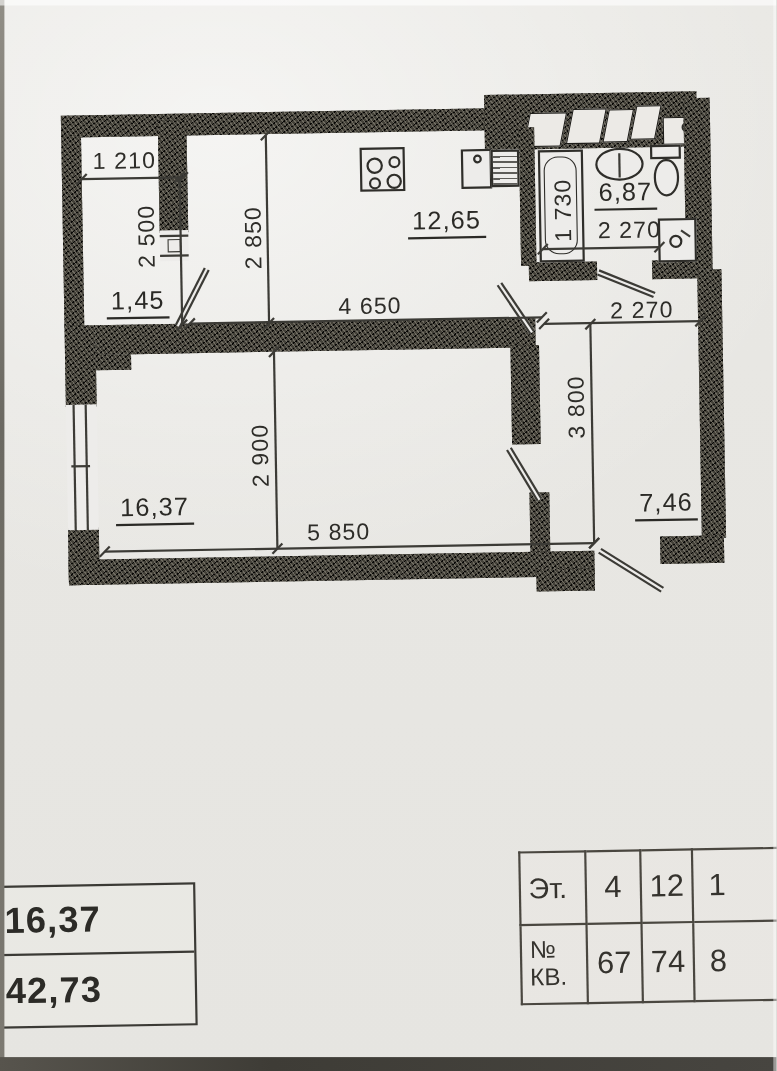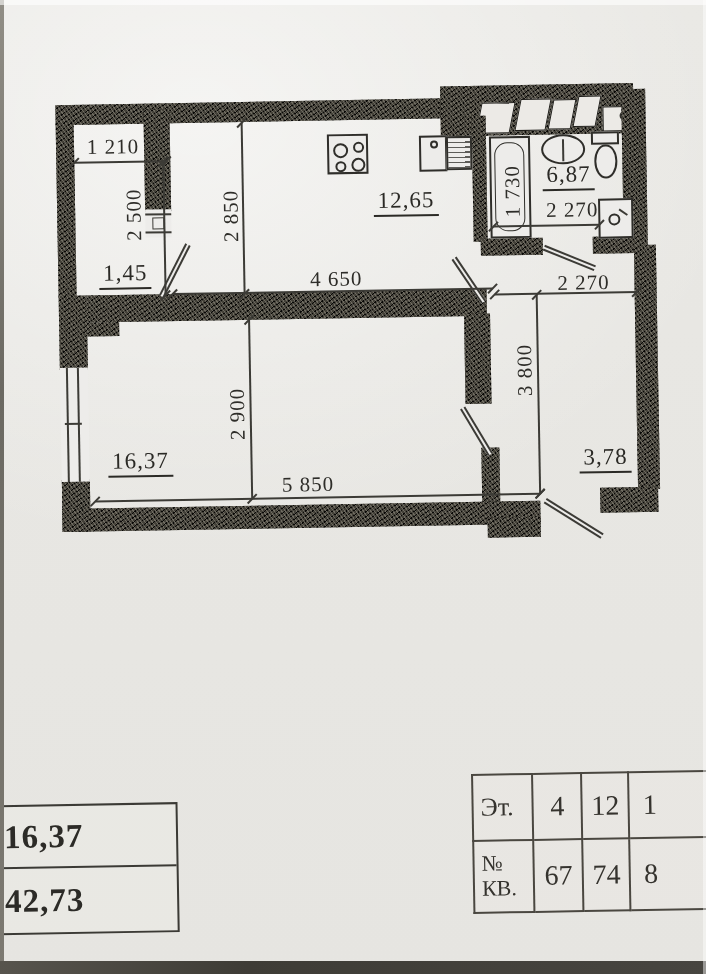--- a/index.html
+++ b/index.html
@@ -1,18 +1,18 @@
 <!DOCTYPE html>
 <html><head>
 <meta charset="utf-8">
 <style>
   html,body{margin:0;padding:0;background:#d8d6d2;}
   #photo{
     position:relative;width:706px;height:974px;overflow:hidden;
-    font-family:Liberation Serif, serif;color:#2e2d29;
+    font-family:Liberation Sans, sans-serif;color:#2e2d29;
     background:
       radial-gradient(ellipse 900px 700px at 28% 12%, rgba(255,255,255,.55), rgba(255,255,255,0) 62%),
       linear-gradient(#e9e8e4,#e6e5e1);
   }
   #rot{position:absolute;inset:0;transform:rotate(-1deg);transform-origin:353px 487px;}
   
   .wall{position:absolute;background-color:#26251f;
     background-image:
       repeating-linear-gradient(55deg, rgba(165,160,148,.45) 0 1px, transparent 1px 3px),
       repeating-linear-gradient(-35deg, rgba(0,0,0,.8) 0 1px, rgba(115,110,98,.38) 1px 4px);}
@@ -158,21 +158,21 @@
     <div class="dim v" style="left:518px;top:194px;">1 730</div>
     <div class="dim" style="left:577px;top:214px;">2 270</div>
     <div class="dim" style="left:587px;top:287px;">2 270</div>
     <div class="dim v" style="left:527px;top:373px;">3 800</div>
     <div class="dim v" style="left:239px;top:412px;">2 900</div>
     <div class="dim" style="left:308px;top:484px;">5 850</div>
 
     <div class="area" style="left:129px;top:271px;">1,45</div>
     <div class="area" style="left:411px;top:203px;">12,65</div>
     <div class="area" style="left:574px;top:180px;">6,87</div>
-    <div class="area" style="left:606px;top:463px;">3,78</div>
+    <div class="area" style="left:606px;top:463px;">7,46</div>
     <div class="area" style="left:141px;top:459px;">16,37</div>
 
     <div id="ltable">
       <div class="lrow">
         <span>16,37</span>
       </div>
       <div class="lrow">
         <span>42,73</span>
       </div>
     </div>

